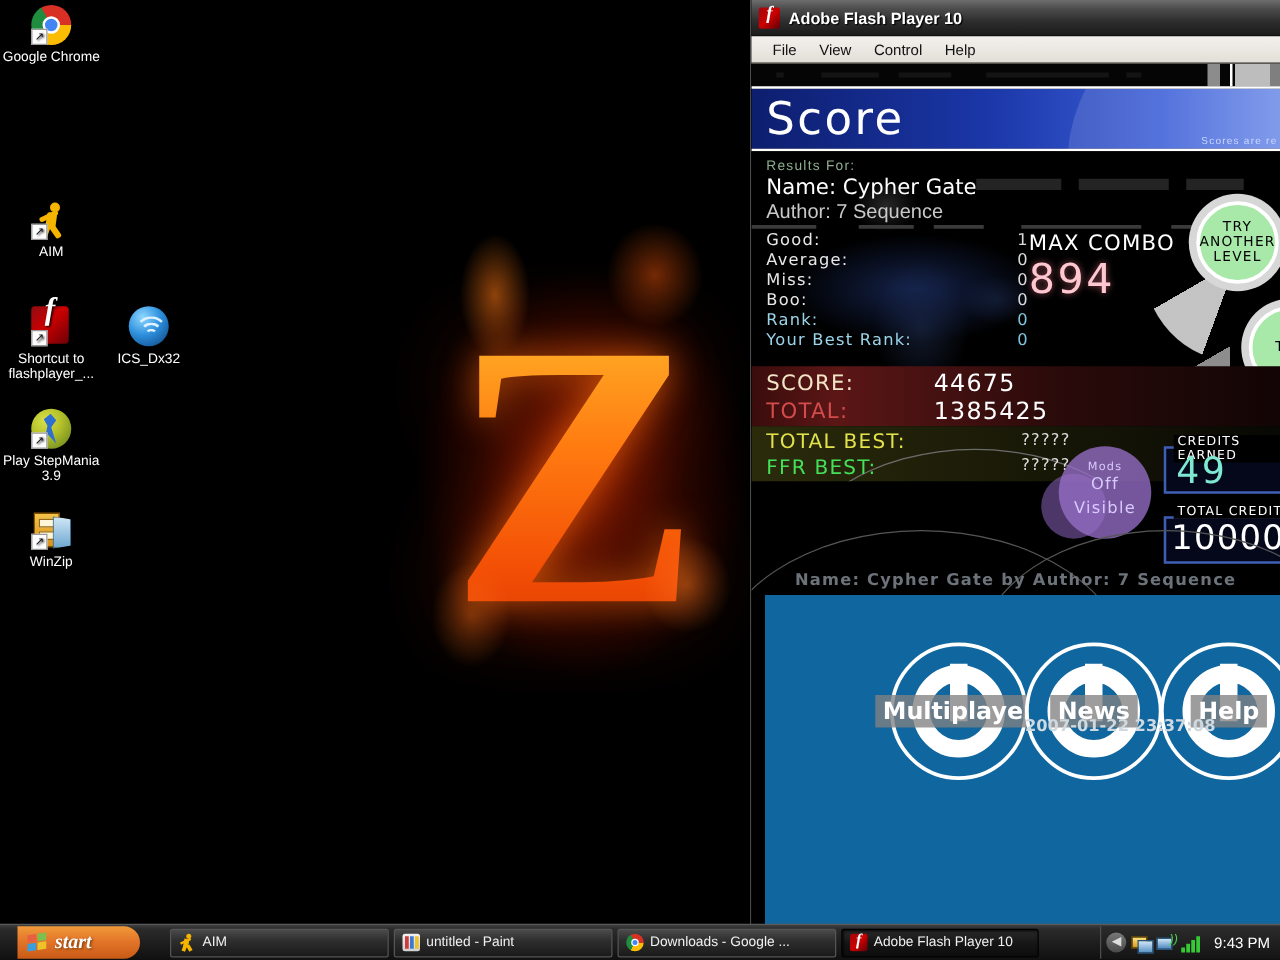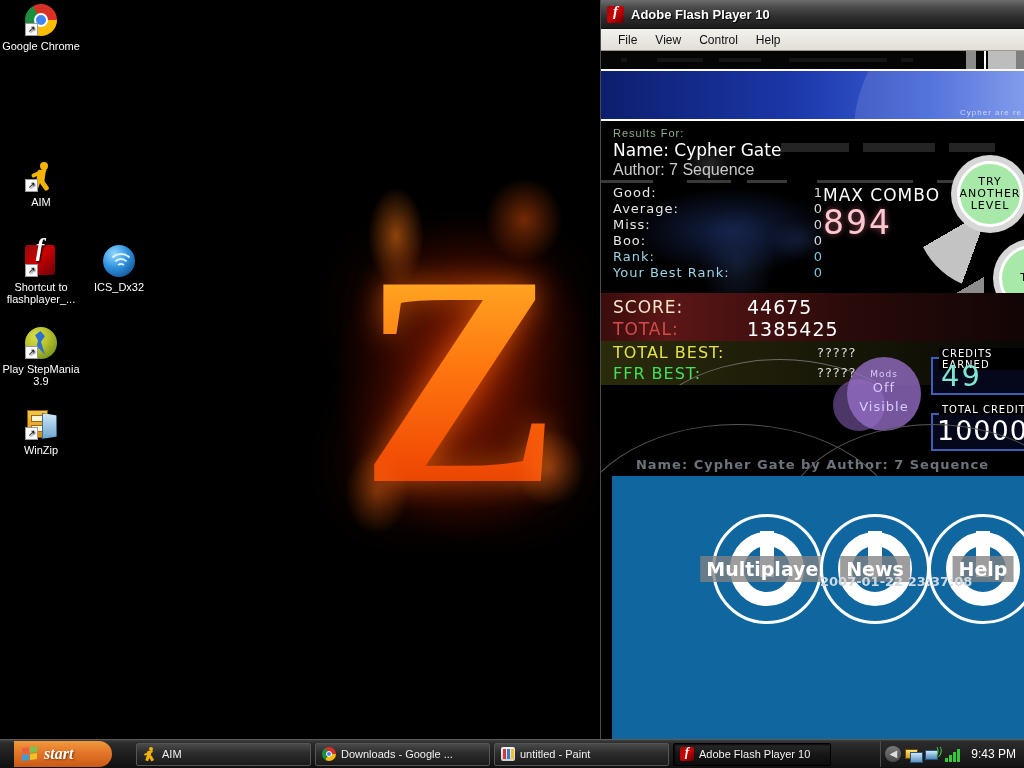--- a/index.html
+++ b/index.html
@@ -735,21 +735,22 @@
         <i class="blk" style="left:188px; width:98px;"></i>
         <i class="blk" style="left:300px; width:12px;"></i>
         <i class="sh1"></i>
           <i class="sh3"></i>
           <i class="sh2"></i>
           <i class="sh4"></i>
       </div>
 
       <div id="banner">
         <div class="swoosh"></div>
-        <div class="marq">Cypher are re</div>
+        <div class="scoretitle">Score</div>
+        <div class="marq">Scores are re</div>
       </div>
 
       <div id="resultbody">
         <div id="dancer"></div>
 
         <div id="resultsfor">Results For:</div>
         <i class="namebar" style="left:180px; top:22px; width:68px;"></i>
         <i class="namebar" style="left:262px; top:22px; width:72px;"></i>
         <i class="namebar" style="left:348px; top:22px; width:46px;"></i>
         <div id="songname">Name: Cypher Gate</div>
@@ -878,27 +879,27 @@
         <i class="h"></i>
           <i class="a"></i>
           <i class="b"></i>
           <i class="l"></i>
           <i class="l2"></i>
       </span>
       <span>AIM</span>
     </div>
 
     <div class="taskitem" style="width:175px;">
+      <span class="ti ti-paint"></span>
+      <span>untitled - Paint</span>
+    </div>
+
+    <div class="taskitem" style="width:175px;">
       <span class="ti ti-chrome"></span>
       <span>Downloads - Google ...</span>
-    </div>
-
-    <div class="taskitem" style="width:175px;">
-      <span class="ti ti-paint"></span>
-      <span>untitled - Paint</span>
     </div>
 
     <div class="taskitem active" style="width:158px;">
       <span class="ti ti-flash"></span>
       <span>Adobe Flash Player 10</span>
     </div>
 
     <div id="tray">
       <span class="chev">◀</span>
       <span class="tric tr-net">

